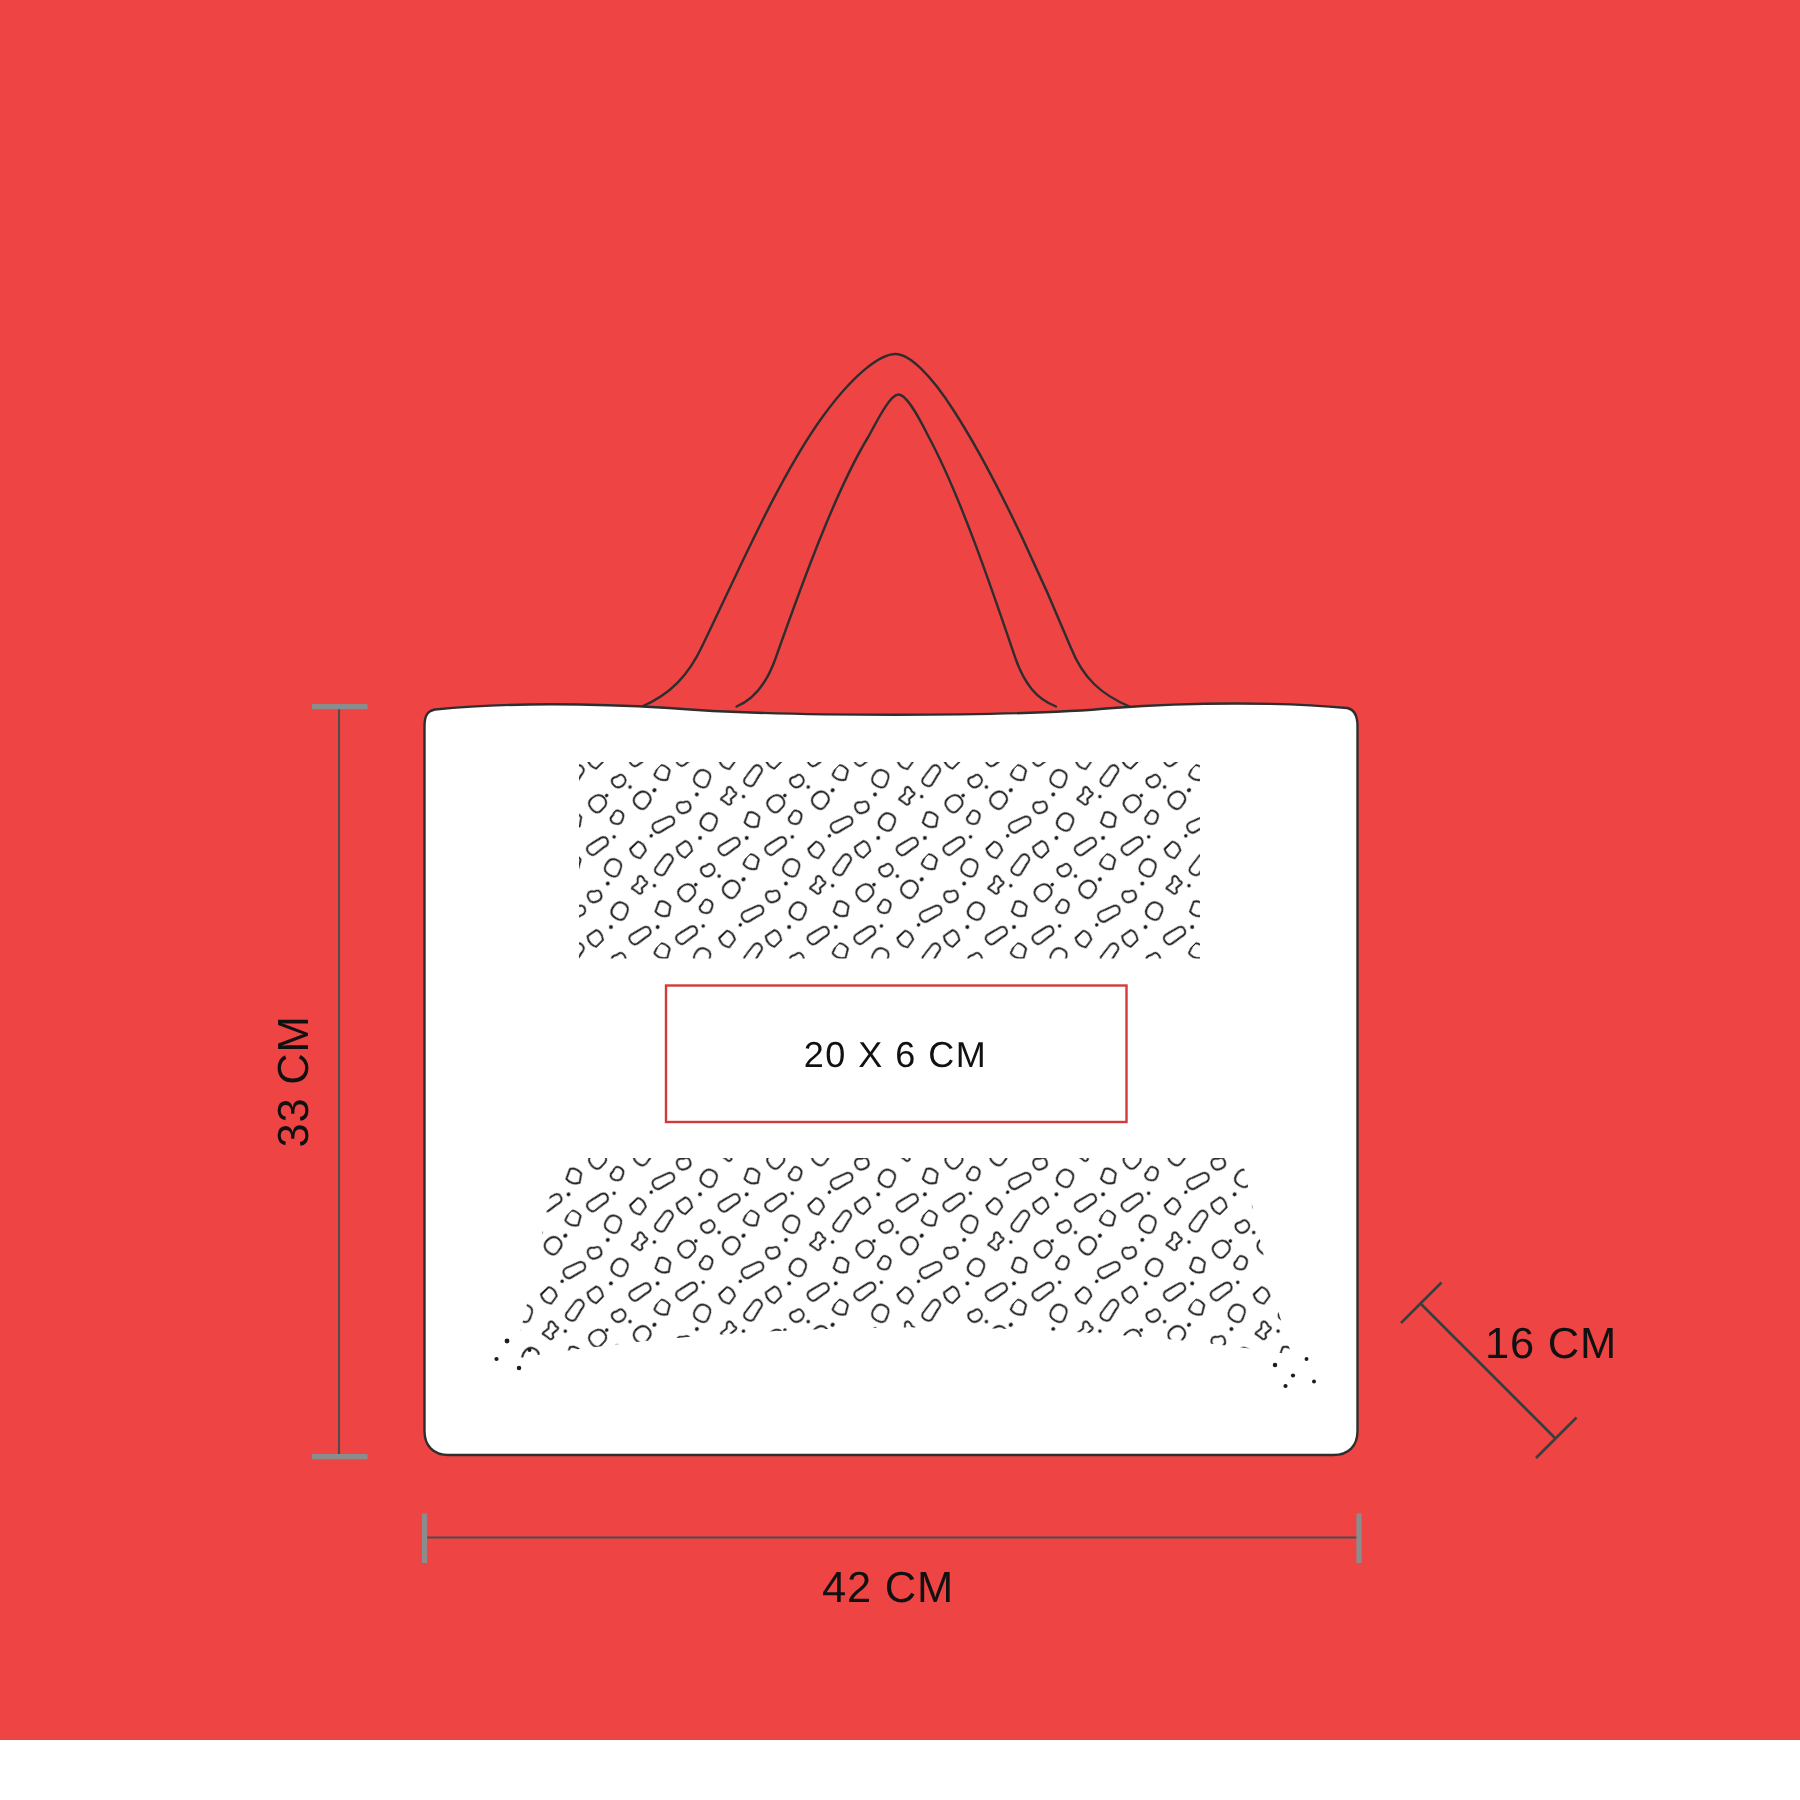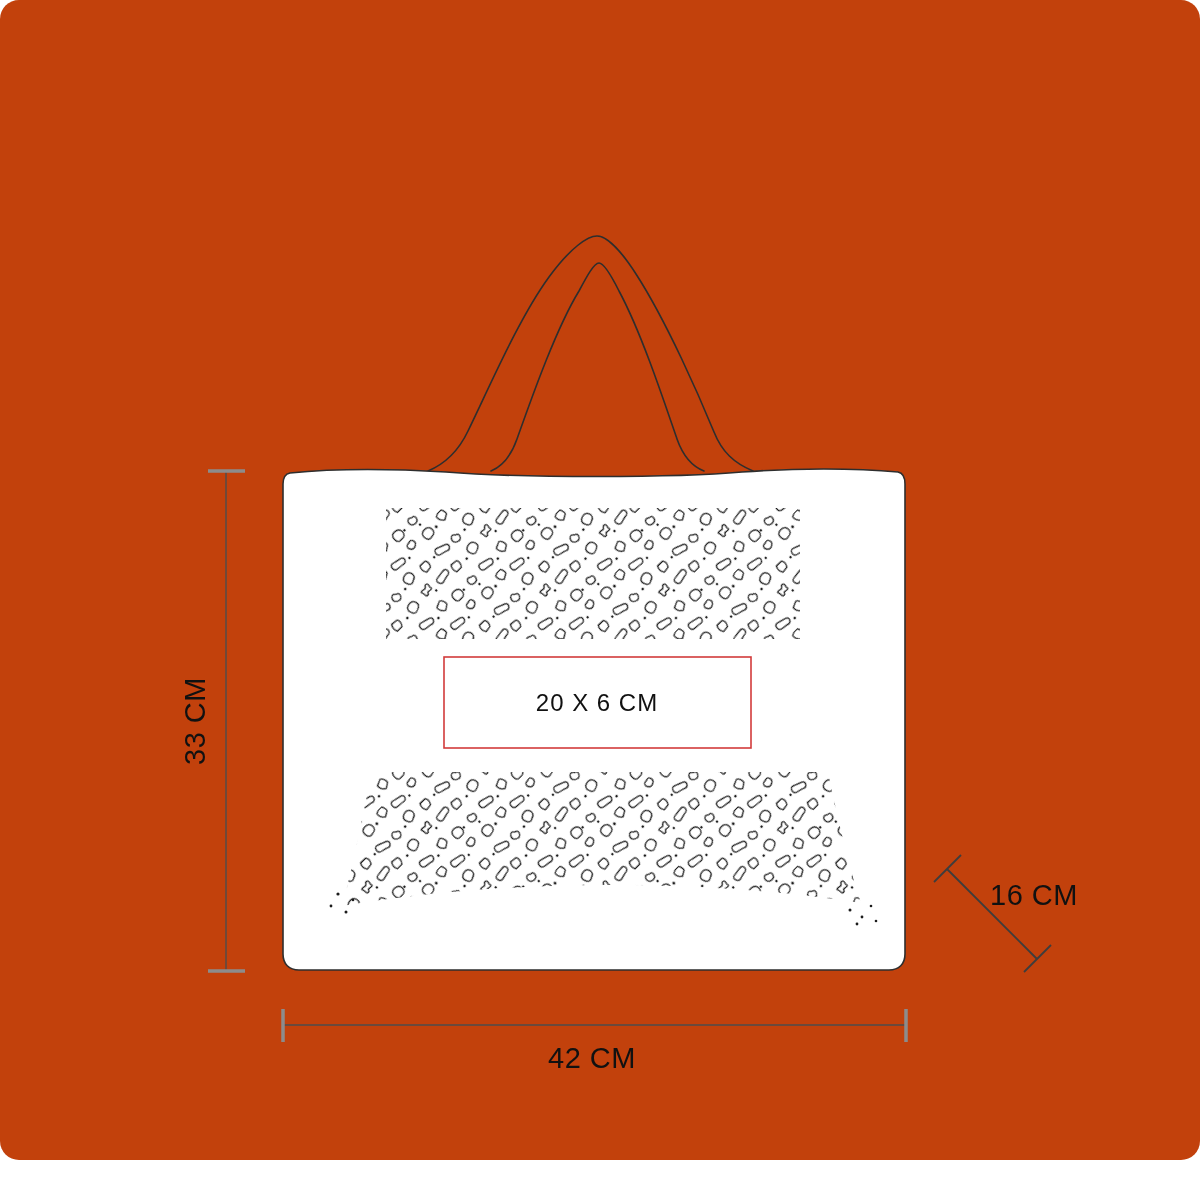--- a/index.html
+++ b/index.html
@@ -5,23 +5,22 @@
   html, body {
     margin: 0;
     padding: 0;
     background: #ffffff;
     font-family: "Liberation Sans", sans-serif;
   }
   .stage {
     position: relative;
     width: 1200px;
     height: 1160px;
-    background: #c2410c;
+    background: #ef4444;
     overflow: hidden;
-    border-radius: 19px;
   }
   svg text {
     font-family: "Liberation Sans", sans-serif;
     fill: #111111;
   }
   .dim-label { font-size: 29px; letter-spacing: 0.5px; }
   .imprint-label { font-size: 24px; letter-spacing: 1px; }
 </style>
 </head>
 <body>

